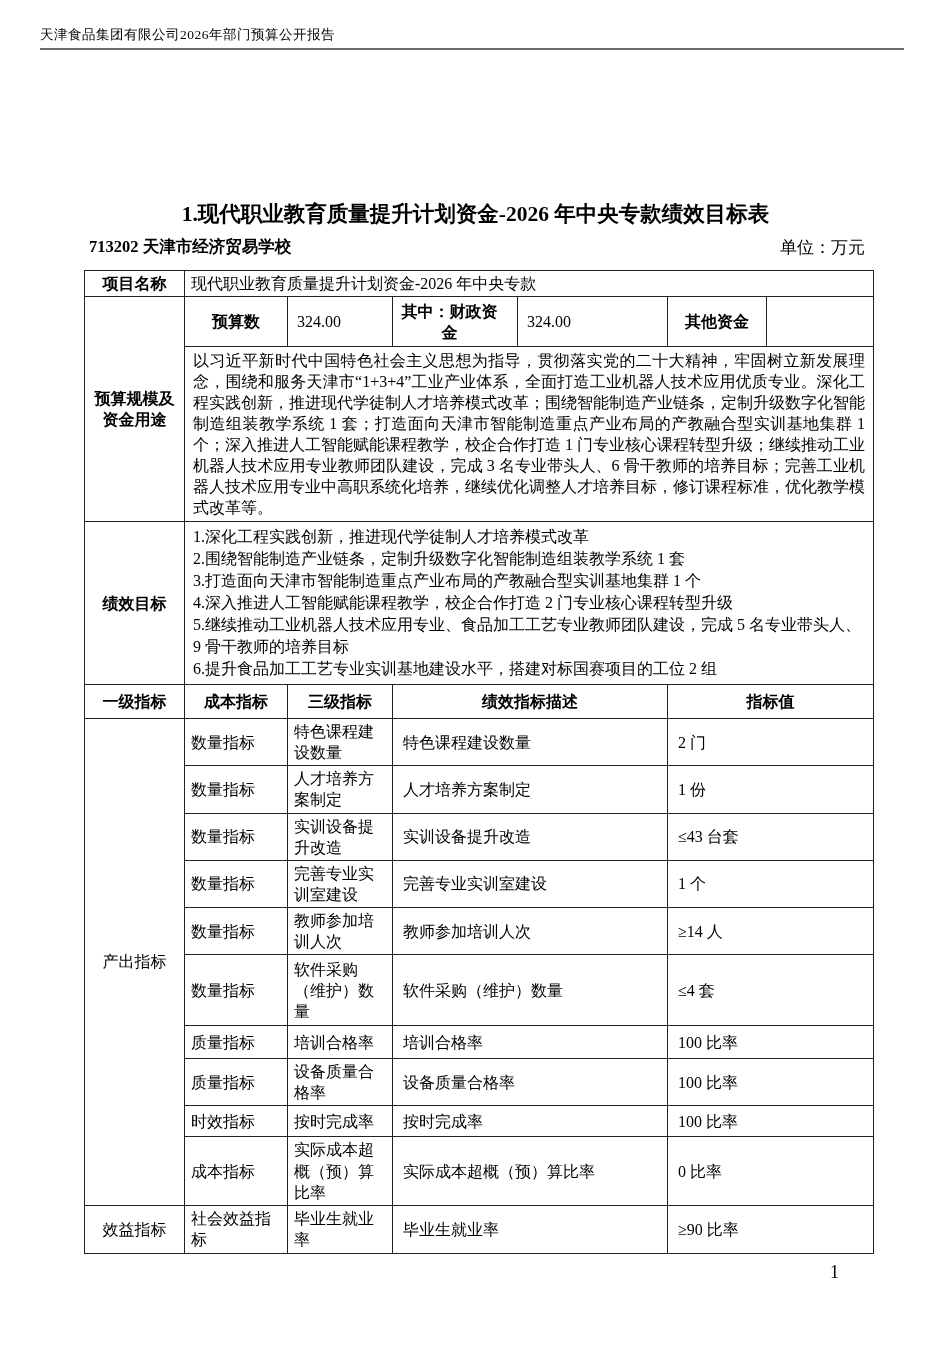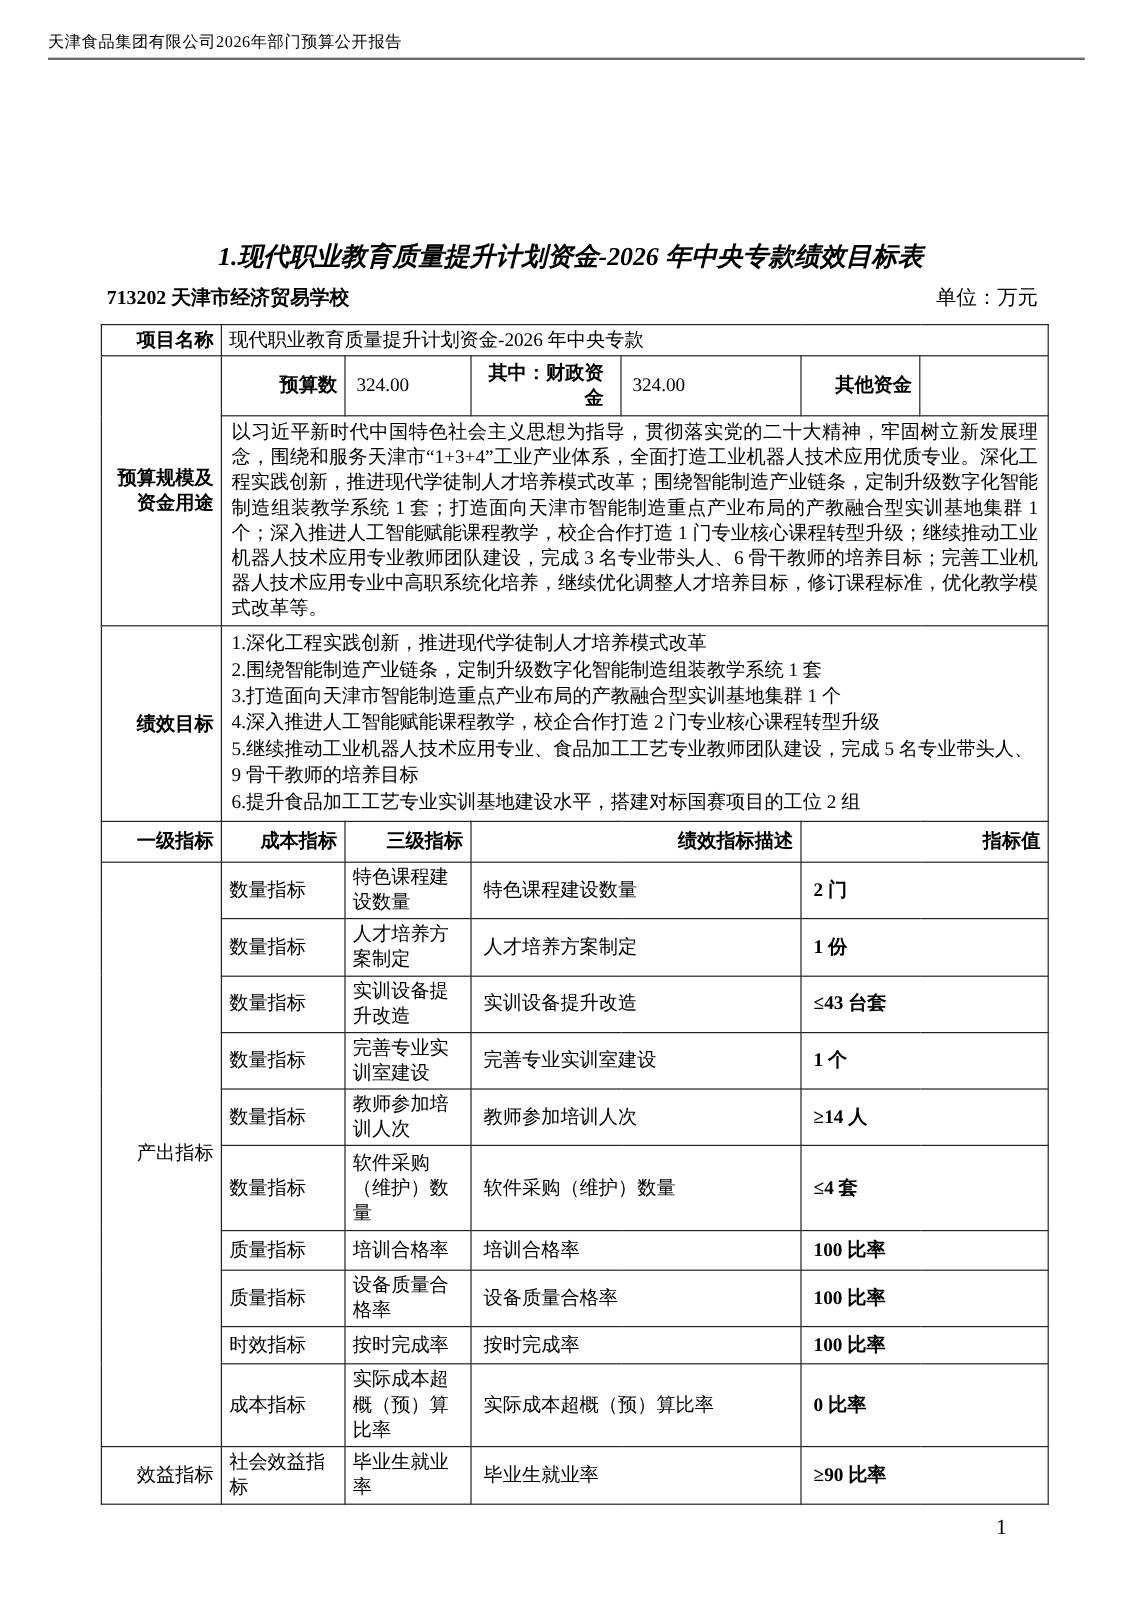--- a/index.html
+++ b/index.html
@@ -13,44 +13,44 @@
   .doc-header-text {
     position: absolute; left: 40px; top: 26px;
     font-size: 13.5px; letter-spacing: 0.5px;
   }
   .doc-header-rule {
     position: absolute; left: 40px; top: 48px;
     width: 864px; height: 2px; background: #6b6b6b;
   }
   .page-title {
     position: absolute; left: 0; top: 199px; width: 951px;
-    text-align: center; font-size: 21.5px; font-weight: bold; font-style: italic;
+    text-align: center; font-size: 21.5px; font-weight: bold;
   }
   .subtitle-row {
     position: absolute; left: 84px; top: 236px; width: 789px;
-    display: flex; justify-content: space-between; align-items: center;
+    display: flex; justify-content: space-between; align-items: flex-start;
   }
   .org-code-name { font-weight: bold; font-size: 16.5px; padding-left: 5px; }
   .unit-label { font-size: 17px; padding-right: 8px; }
 
   table.budget-table {
     position: absolute; left: 84px; top: 270px; width: 789px;
     border-collapse: collapse; table-layout: fixed;
     font-size: 16px;
   }
   td {
     border: 1px solid #222;
     vertical-align: middle;
     padding: 2px 6px;
     line-height: 1.32;
     word-break: break-word;
   }
-  .c { text-align: right; }
+  .c { text-align: center; }
   .b { font-weight: bold; }
-  .val-cell { padding-left: 10px; font-weight: bold; }
+  .val-cell { padding-left: 10px; }
   .num-cell { padding-left: 9px; }
   .fiscal-label { padding-left: 3px; padding-right: 14px; }
   .usage-cell {
     text-align: justify;
     padding: 3px 8px;
     line-height: 21px;
   }
   .goals-cell { padding: 4px 8px; line-height: 22px; }
   .desc-cell { padding-left: 10px; }
   .page-number {

